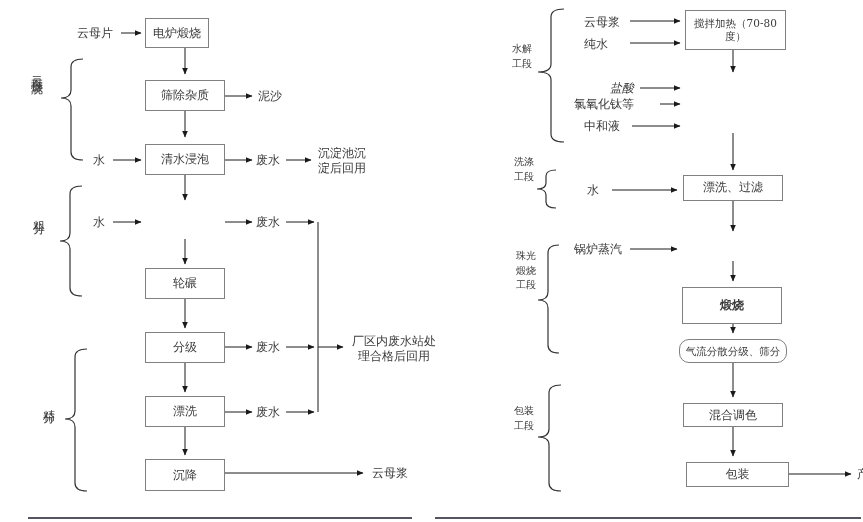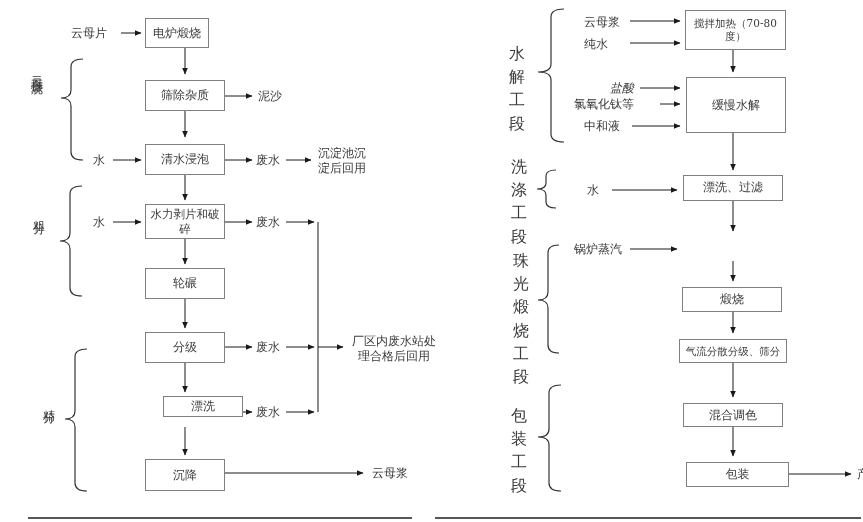--- a/index.html
+++ b/index.html
@@ -13,21 +13,21 @@
     position:absolute;border:1px solid #808080;background:#ffffff;
     display:flex;align-items:center;justify-content:center;text-align:center;
     font-size:12px;line-height:1.2;box-sizing:border-box;
   }
   .lbl{position:absolute;font-size:12px;line-height:1.2;white-space:nowrap;}
   .wrap{white-space:normal;line-height:1.25;}
   .vlab{
     position:absolute;font-size:12px;writing-mode:vertical-rl;
     text-orientation:upright;letter-spacing:2px;white-space:nowrap;
   }
-  .seclab{position:absolute;font-size:16px;line-height:1.45;width:26px;white-space:normal;}
+  .seclab{position:absolute;font-size:10px;line-height:1.45;width:26px;white-space:normal;text-align:center;}
   svg.layer{position:absolute;left:0;top:0;}
 </style>
 </head>
 <body>
 
 <div id="stage">
 
   <svg class="layer" width="863" height="522" viewBox="0 0 863 522">
     <defs>
       <marker id="ah" markerWidth="9" markerHeight="8" refX="6.5" refY="3" orient="auto">
@@ -97,48 +97,46 @@
 
     <g stroke="#55555f" stroke-width="2">
       <line x1="28" y1="518" x2="412" y2="518"></line>
       <line x1="435" y1="518" x2="861" y2="518"></line>
     </g>
   </svg>
 
   <div class="box" style="left:145px;top:18px;width:64px;height:30px;">电炉煅烧</div>
   <div class="box" style="left:145px;top:80px;width:80px;height:31px;">筛除杂质</div>
   <div class="box" style="left:145px;top:144px;width:80px;height:31px;">清水浸泡</div>
-  <div class="box wrap" style="left:145px;top:204px;width:80px;height:35px;font-size:11.5px;">水力剥片和破碎</div>
   <div class="box" style="left:145px;top:268px;width:80px;height:31px;">轮碾</div>
   <div class="box" style="left:145px;top:332px;width:80px;height:31px;">分级</div>
-  <div class="box" style="left:163px;top:396px;width:80px;height:21px;">漂洗</div>
+  <div class="box" style="left:145px;top:396px;width:80px;height:31px;">漂洗</div>
   <div class="box" style="left:145px;top:459px;width:80px;height:32px;">沉降</div>
 
-  <div class="lbl" style="left:71px;top:26px;">云母片</div>
+  <div class="lbl" style="left:77px;top:26px;">云母片</div>
   <div class="lbl" style="left:93px;top:153px;">水</div>
   <div class="lbl" style="left:93px;top:215px;">水</div>
 
   <div class="lbl" style="left:258px;top:89px;">泥沙</div>
   <div class="lbl" style="left:256px;top:153px;">废水</div>
   <div class="lbl wrap" style="left:318px;top:146px;width:54px;white-space:normal;">沉淀池沉淀后回用</div>
   <div class="lbl" style="left:256px;top:215px;">废水</div>
   <div class="lbl" style="left:256px;top:340px;">废水</div>
   <div class="lbl wrap" style="left:349px;top:334px;width:90px;white-space:normal;text-align:center;">厂区内废水站处理合格后回用</div>
   <div class="lbl" style="left:256px;top:405px;">废水</div>
   <div class="lbl" style="left:372px;top:466px;">云母浆</div>
 
   <div class="vlab" style="left:28px;top:67px;">云母煅烧</div>
   <div class="vlab" style="left:30px;top:211px;">粗分</div>
   <div class="vlab" style="left:40px;top:400px;">精分</div>
 
   <div class="box" style="left:685px;top:10px;width:101px;height:40px;font-size:10.5px;">搅拌加热（70-80 度）</div>
-  <div class="box" style="left:686px;top:77px;width:100px;height:56px;">缓慢水解</div>
   <div class="box" style="left:683px;top:175px;width:100px;height:26px;font-family:Liberation Mono, monospace;">漂洗、过滤</div>
-  <div class="box" style="left:682px;top:287px;width:100px;height:25px;">煅烧</div>
-  <div class="box" style="left:679px;top:339px;width:108px;height:24px;font-size:10.5px;">气流分散分级、筛分</div>
+  <div class="box" style="left:682px;top:287px;width:100px;height:37px;font-weight:bold;">煅烧</div>
+  <div class="box" style="left:679px;top:339px;width:108px;height:24px;font-size:10.5px;border-radius:10px;">气流分散分级、筛分</div>
   <div class="box" style="left:683px;top:403px;width:100px;height:24px;text-align:right;">混合调色</div>
   <div class="box" style="left:686px;top:462px;width:103px;height:25px;">包装</div>
 
   <div class="lbl" style="left:584px;top:15px;">云母浆</div>
   <div class="lbl" style="left:584px;top:37px;">纯水</div>
   <div class="lbl" style="left:610px;top:81px;font-style:italic;">盐酸</div>
   <div class="lbl" style="left:574px;top:97px;">氯氧化钛等</div>
   <div class="lbl" style="left:584px;top:119px;">中和液</div>
   <div class="lbl" style="left:587px;top:183px;">水</div>
   <div class="lbl" style="left:574px;top:242px;">锅炉蒸汽</div>

